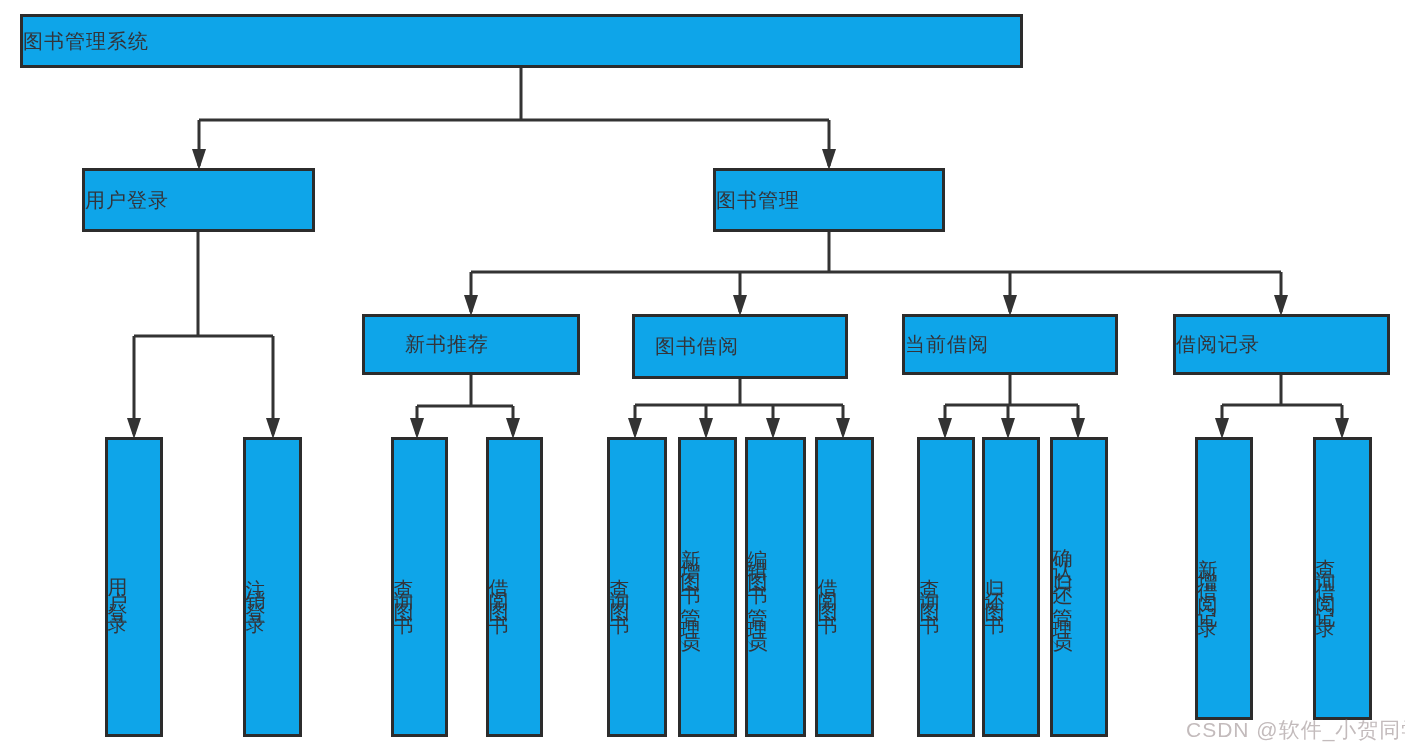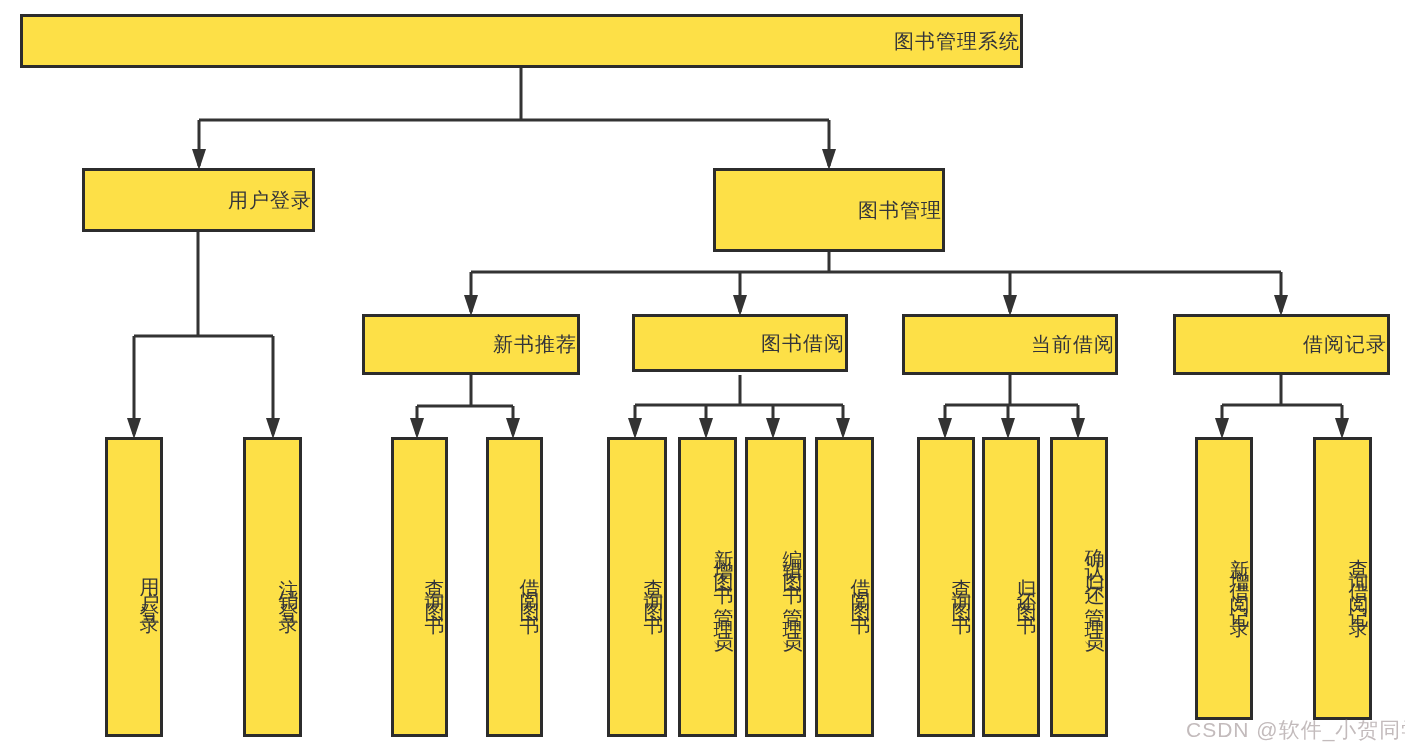--- a/index.html
+++ b/index.html
@@ -2,22 +2,22 @@
 <html><head>
 <meta charset="utf-8">
 <style>
   html,body{margin:0;padding:0;background:#fff;}
   #stage{
     position:relative;width:1405px;height:747px;background:#ffffff;
     font-family:"Liberation Sans","DejaVu Sans",sans-serif;overflow:hidden;
   }
   #wires{position:absolute;left:0;top:0;width:1405px;height:747px;z-index:1;}
   .box{
-    position:absolute;box-sizing:border-box;border:3px solid #2c2c2c;background:#fde047;
-    display:flex;align-items:center;justify-content:flex-end;z-index:2;
+    position:absolute;box-sizing:border-box;border:3px solid #2c2c2c;background:#0ea5e9;
+    display:flex;align-items:center;justify-content:flex-start;z-index:2;
     color:#33343a;
   }
   .hbox{font-size:20px;letter-spacing:1px;}
   .vbox .vtext{
     writing-mode:vertical-rl;text-orientation:mixed;
     font-size:20px;letter-spacing:12px;line-height:1;white-space:nowrap;
     color:#33343a;
   }
   #watermark{
     position:absolute;left:1186px;top:716px;z-index:3;
@@ -52,28 +52,28 @@
       <polygon points="1335,418 1349,418 1342,439" fill="#333333"></polygon>
     </svg>
 
   <div class="box hbox" style="left:20px;top:14px;width:1003px;height:54px;">
     <span>图书管理系统</span>
   </div>
 
   <div class="box hbox" style="left:82px;top:168px;width:233px;height:64px;">
     <span>用户登录</span>
   </div>
-  <div class="box hbox" style="left:713px;top:168px;width:232px;height:84px;">
+  <div class="box hbox" style="left:713px;top:168px;width:232px;height:64px;">
     <span>图书管理</span>
   </div>
 
   <div class="box hbox" style="left:362px;top:314px;width:218px;height:61px;padding-left:40px;">
     <span>新书推荐</span>
   </div>
-  <div class="box hbox" style="left:632px;top:314px;width:216px;height:58px;">
+  <div class="box hbox" style="left:632px;top:314px;width:216px;height:65px;padding-left:20px;">
     <span>图书借阅</span>
   </div>
   <div class="box hbox" style="left:1173px;top:314px;width:217px;height:61px;">
     <span>借阅记录</span>
   </div>
   <div class="box hbox" style="left:902px;top:314px;width:216px;height:61px;">
     <span>当前借阅</span>
   </div>
 
   <div class="box vbox" style="left:105px;top:437px;width:58px;height:300px;">

